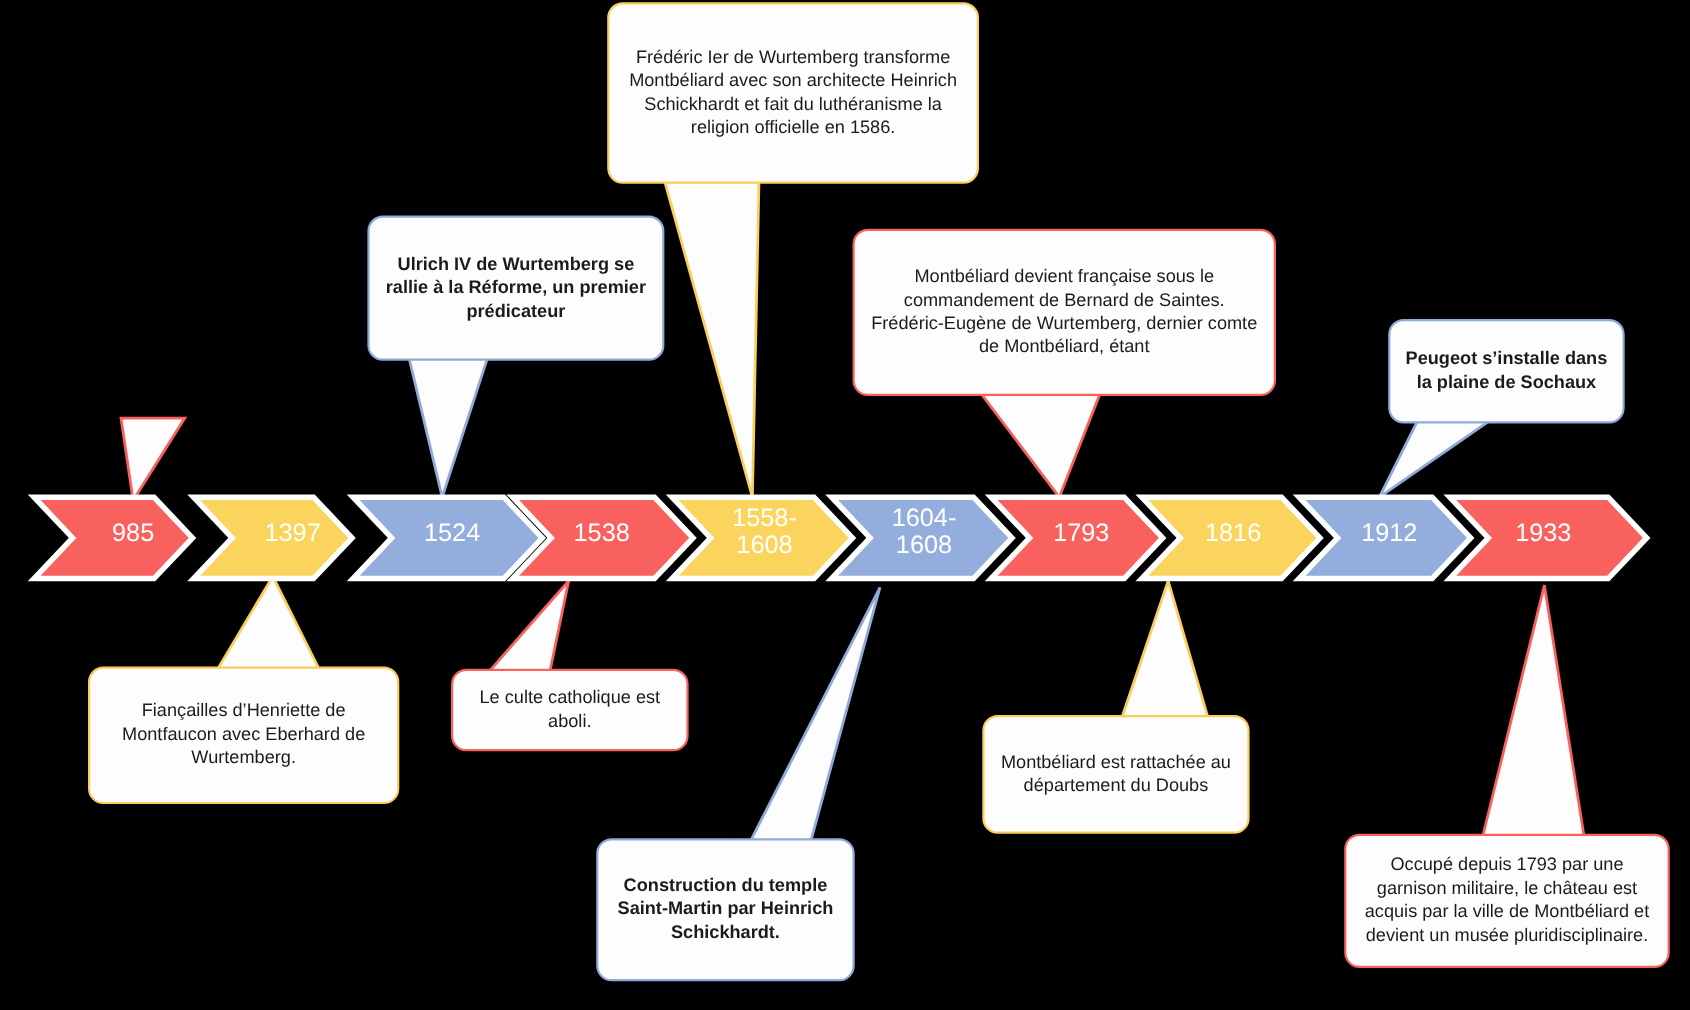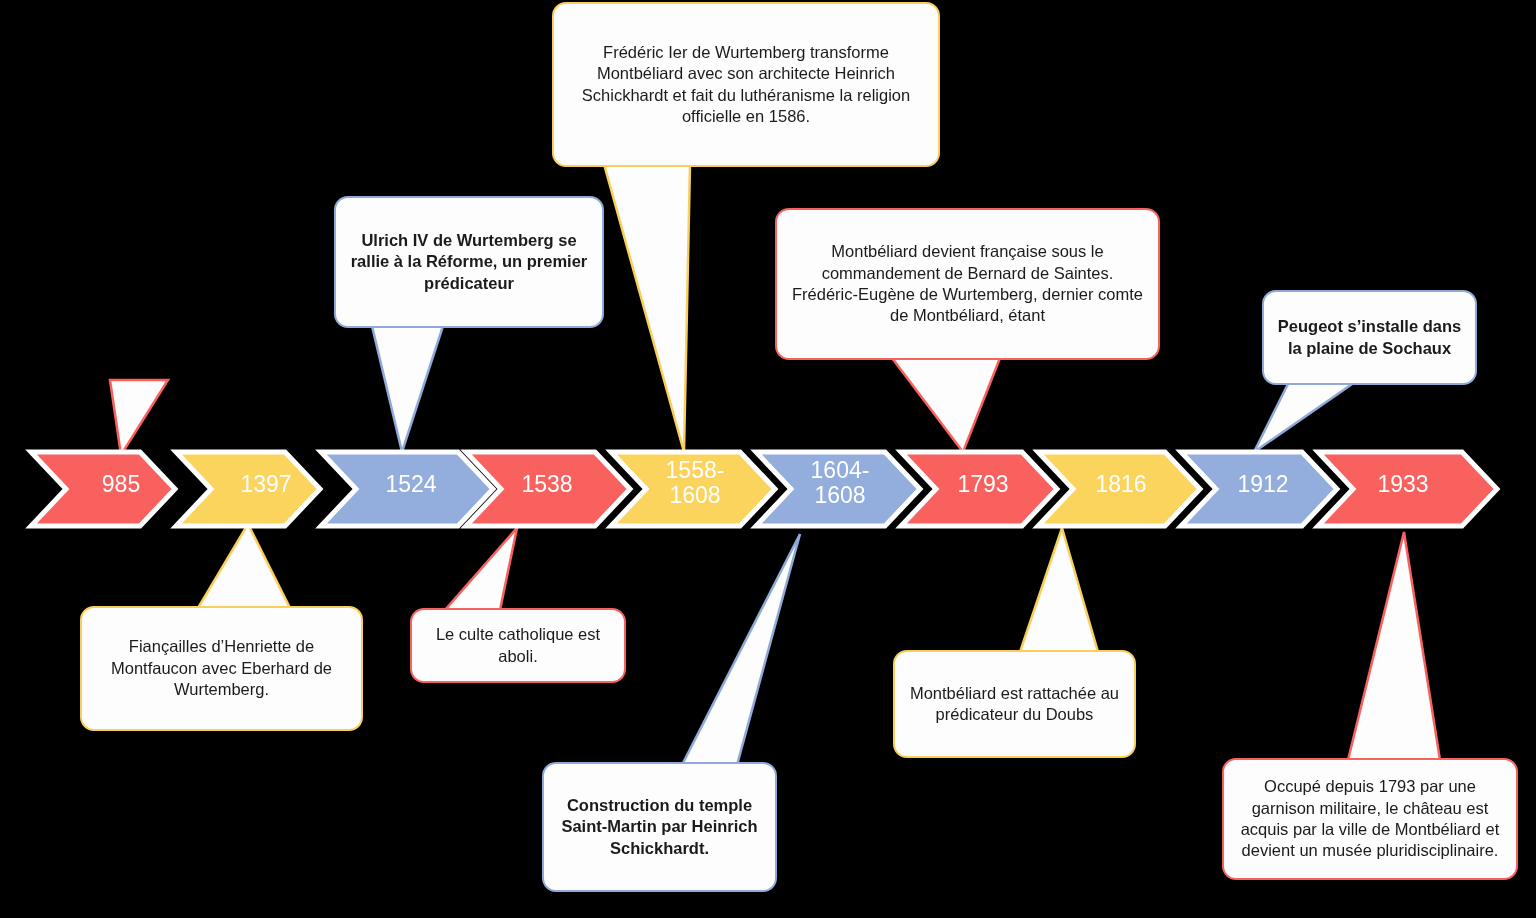--- a/index.html
+++ b/index.html
@@ -111,21 +111,21 @@
   <div class="arrow-label" style="left:928px;top:472px;width:110px;font-size:23px;">1793</div>
   <div class="arrow-label" style="left:1066px;top:472px;width:110px;font-size:23px;">1816</div>
   <div class="arrow-label" style="left:1208px;top:472px;width:110px;font-size:23px;">1912</div>
   <div class="arrow-label" style="left:1348px;top:472px;width:110px;font-size:23px;">1933</div>
 
 
   <div class="bubble b-blu" style="left:334px;top:196px;width:270px;height:132px;font-size:16.5px;">
     <span>Ulrich IV de Wurtemberg se rallie à la Réforme, un premier prédicateur</span>
   </div>
 
-  <div class="bubble b-yel" style="left:552px;top:2px;width:388px;height:165px;font-size:16.5px;align-items:center;">
+  <div class="bubble b-yel" style="left:552px;top:2px;width:338px;height:165px;font-size:16.5px;align-items:center;">
     <span>Frédéric Ier de Wurtemberg transforme Montbéliard avec son architecte Heinrich Schickhardt et fait du luthéranisme la religion officielle en 1586.</span>
   </div>
 
   <div class="bubble b-red" style="left:775px;top:208px;width:385px;height:152px;font-size:16.5px;">
     <span>Montbéliard devient française sous le commandement de Bernard de Saintes. Frédéric-Eugène de Wurtemberg, dernier comte de Montbéliard, étant</span>
   </div>
 
   <div class="bubble b-blu" style="left:1262px;top:290px;width:215px;height:95px;font-size:16.5px;align-items:center;">
     <span>Peugeot s’installe dans la plaine de Sochaux</span>
   </div>
@@ -136,20 +136,20 @@
 
   <div class="bubble b-red" style="left:410px;top:608px;width:216px;height:75px;font-size:16.5px;">
     <span>Le culte catholique est aboli.</span>
   </div>
 
   <div class="bubble b-blu" style="left:542px;top:762px;width:235px;height:130px;font-size:16.5px;">
     <span>Construction du temple Saint-Martin par Heinrich Schickhardt.</span>
   </div>
 
   <div class="bubble b-yel" style="left:893px;top:650px;width:243px;height:108px;font-size:16.5px;">
-    <span>Montbéliard est rattachée au prédicateur du Doubs</span>
+    <span>Montbéliard est rattachée au département du Doubs</span>
   </div>
 
   <div class="bubble b-red" style="left:1222px;top:758px;width:296px;height:122px;font-size:16.5px;">
     <span>Occupé depuis 1793 par une garnison militaire, le château est acquis par la ville de Montbéliard et devient un musée pluridisciplinaire.</span>
   </div>
 
 </div>
 
 </body></html>

